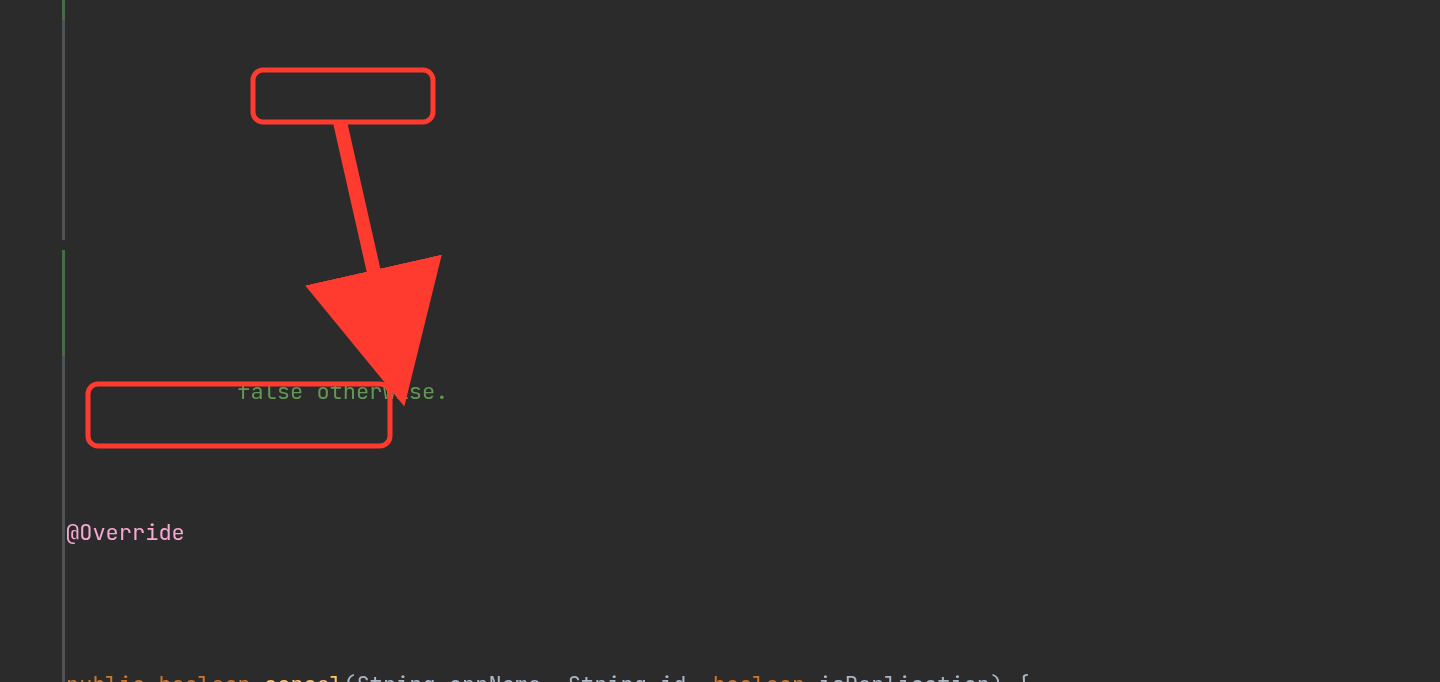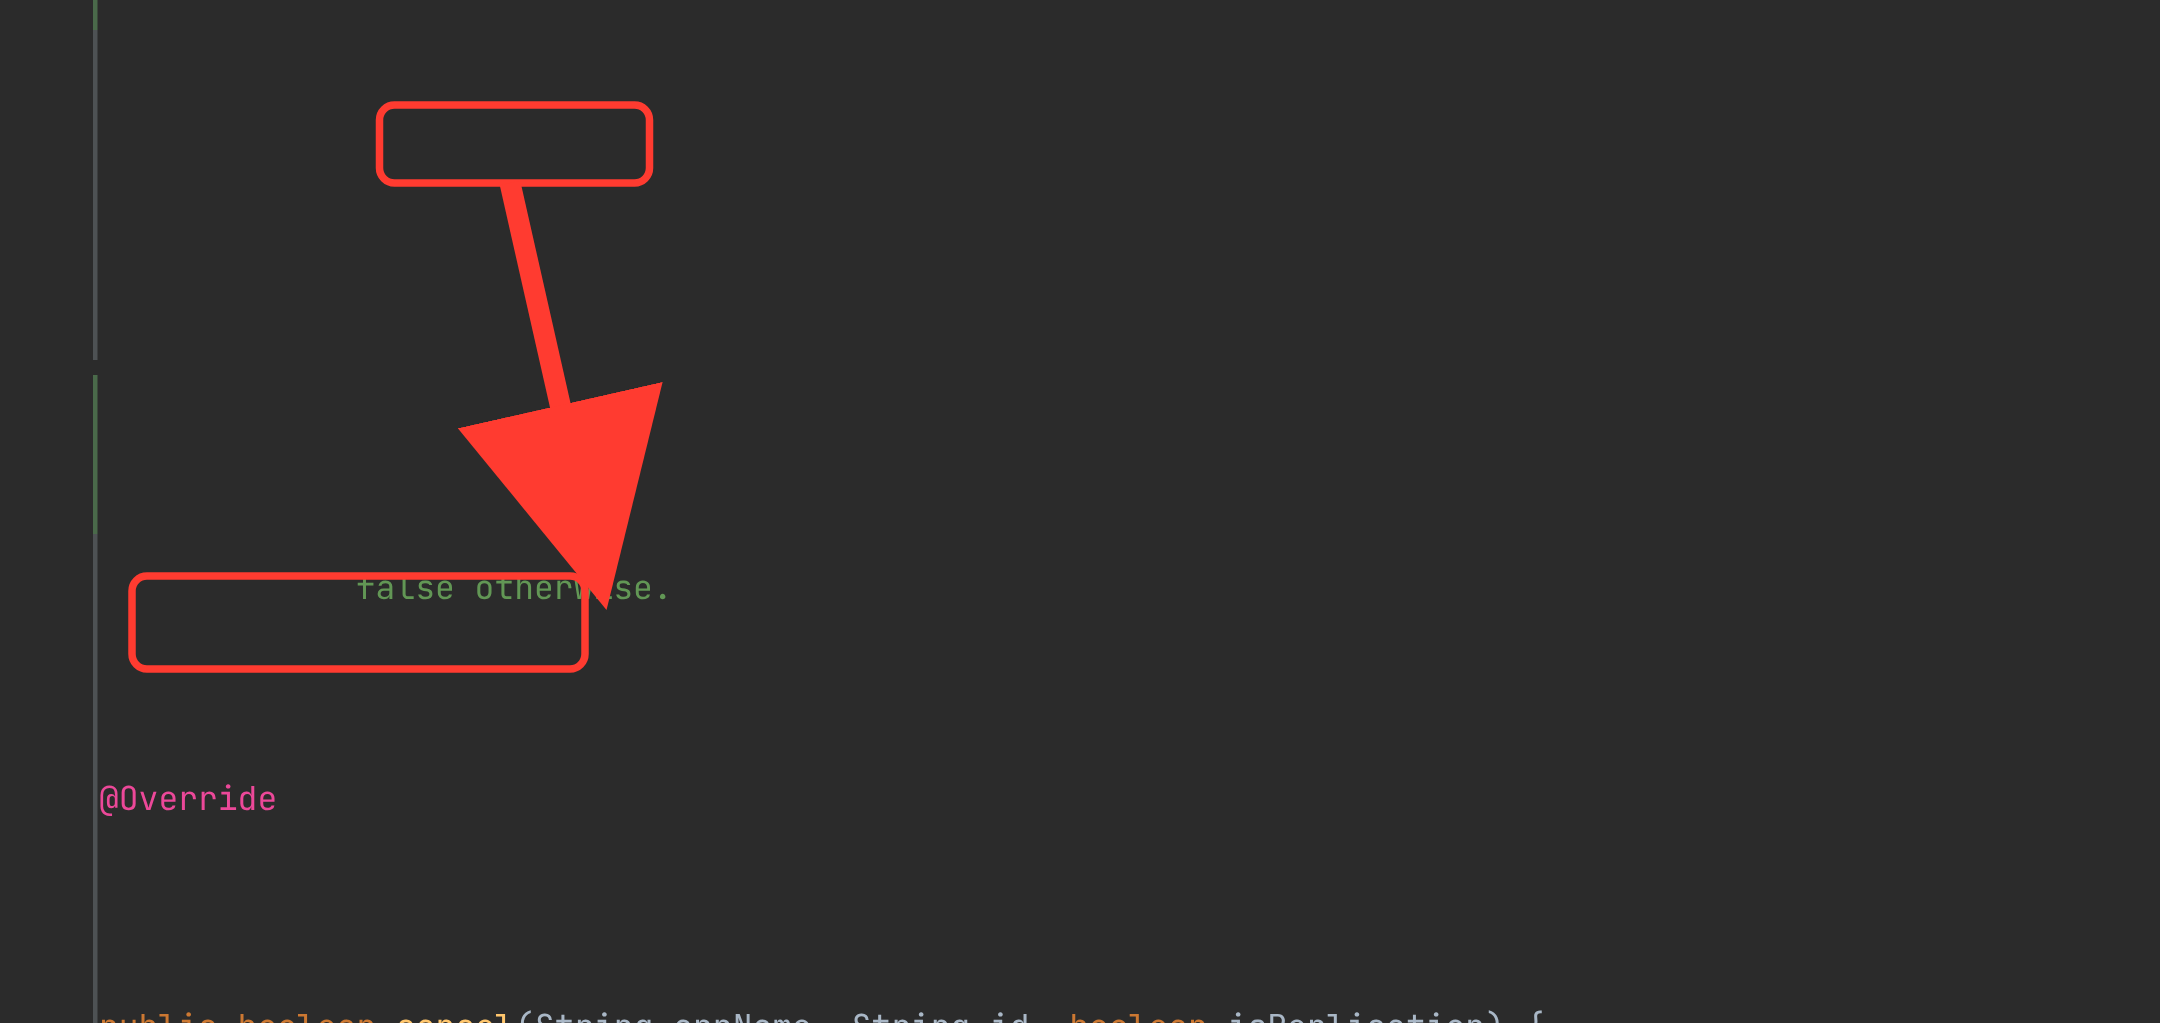--- a/index.html
+++ b/index.html
@@ -33,21 +33,21 @@
     position: relative;
     padding-left: 66px;
   }
   .doc-line {
     padding-left: calc(66px + 26px);
   }
 
   .k  { color: #cc7832; } 
   .ty { color: #a9b7c6; } 
   .fn { color: #ffc66d; } 
-  .an { color: #ec4899; text-align: center; } 
+  .an { color: #f9a8d4; text-align: center; } 
   .p  { color: #a9b7c6; }
   .param { color: #a9b7c6; }
   .doc { color: #629755; }
 
   svg.annotations {
     position: absolute;
     left: 0;
     top: 0;
     width: 1440px;
     height: 682px;

